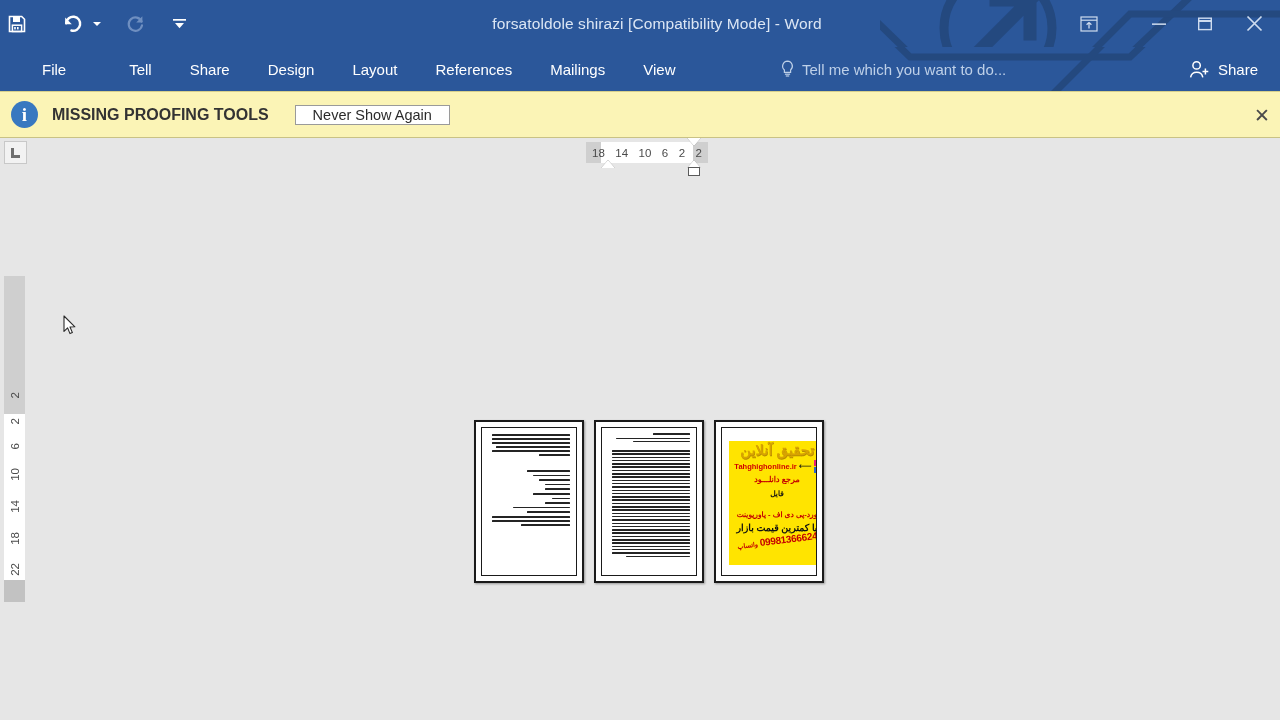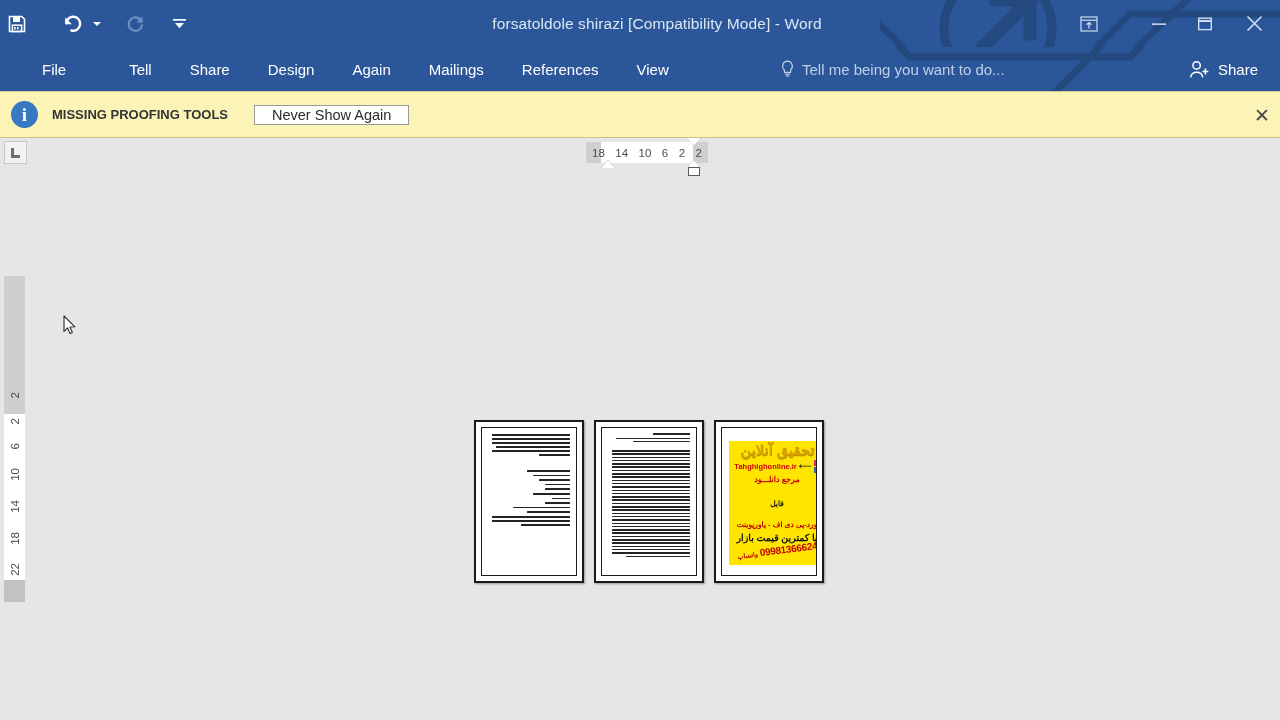--- a/index.html
+++ b/index.html
@@ -94,21 +94,21 @@
     border-bottom: 1px solid #c9c285;
     display: flex; align-items: center;
   }
   .msg-info {
     width: 27px; height: 27px; border-radius: 50%;
     background: #3878c0; margin-left: 11px; flex: 0 0 auto;
     display: flex; align-items: center; justify-content: center;
     color: #ffffff; font-size: 19px; font-weight: bold;
     font-family: "Liberation Serif", serif;
   }
-  .msg-strong { margin-left: 14px; font-size: 13px; font-weight: bold; color: #333333; }
+  .msg-strong { margin-left: 14px; font-size: 16px; font-weight: bold; color: #333333; }
   .msg-text { margin-left: 11px; font-size: 14.5px; color: #3d3d3d; }
   .msg-btn {
     margin-left: 26px;
     height: 20px; padding: 0 17px;
     background: #ffffff; border: 1px solid #9a9a9a;
     font-size: 14.5px; color: #2b2b2b;
     font-family: "Liberation Sans", sans-serif;
     display: flex; align-items: center;
   }
   .msg-close {
@@ -273,21 +273,21 @@
   .ad-arrow { color: #111; font-size: 9px; line-height: 1; }
   .ad-icons { display: flex; flex-direction: column; gap: 1px; }
   .ad-ic { width: 6px; height: 6px; }
   .ad-ic.a { background: #e8207a; } .ad-ic.b { background: #2f66c8; }
   .ad-l1 {
     font-size: 8px; color: #c40000; font-weight: bold;
     direction: rtl; margin-top: 2px; white-space: nowrap;
   }
   .ad-l2 {
     font-size: 7.5px; color: #111; font-weight: bold;
-    direction: rtl; margin-top: 15px; white-space: nowrap;
+    direction: rtl; margin-top: 5px; white-space: nowrap;
   }
   .ad-l3 {
     font-size: 7.5px; color: #c40000; font-weight: bold;
     direction: rtl; margin-top: 12px; white-space: nowrap;
   }
   .ad-l4 {
     font-size: 9.5px; color: #111; font-weight: bold;
     direction: rtl; margin-top: 3px; white-space: nowrap;
   }
   .ad-phone-row {
@@ -400,42 +400,42 @@
       <div class="tab reg" style="margin-left:24px;">
         <span>Tell</span>
       </div>
       <div class="tab reg">
         <span>Share</span>
       </div>
       <div class="tab reg">
         <span>Design</span>
       </div>
       <div class="tab reg">
-        <span>Again</span>
+        <span>Layout</span>
+      </div>
+      <div class="tab reg">
+        <span>References</span>
       </div>
       <div class="tab reg">
         <span>Mailings</span>
-      </div>
-      <div class="tab reg">
-        <span>References</span>
       </div>
       <div class="tab reg">
         <span>View</span>
       </div>
     </div>
 
     <div class="tellme">
       <span class="bulb">
         <svg width="15" height="18" viewBox="0 0 15 18">
           <path d="M7.5 1.2 A5 5 0 0 1 10.6 10 L10.6 12.4 L4.4 12.4 L4.4 10 A5 5 0 0 1 7.5 1.2 Z" fill="none" stroke="#bed0e8" stroke-width="1.2"></path>
           <line x1="4.9" y1="14.2" x2="10.1" y2="14.2" stroke="#bed0e8" stroke-width="1.2"></line>
           <line x1="5.8" y1="16" x2="9.2" y2="16" stroke="#bed0e8" stroke-width="1.2"></line>
         </svg>
       </span>
-      <span>Tell me being you want to do...</span>
+      <span>Tell me which you want to do...</span>
     </div>
 
     <div class="share">
       <svg width="21" height="19" viewBox="0 0 21 19">
         <circle cx="7.6" cy="5.4" r="3.7" fill="none" stroke="#ffffff" stroke-width="1.5"></circle>
         <path d="M1.6 17.4 A6.2 6.2 0 0 1 13.8 17.4" fill="none" stroke="#ffffff" stroke-width="1.5"></path>
         <path d="M16.4 8.6 L16.4 14.4 M13.5 11.5 L19.3 11.5" stroke="#ffffff" stroke-width="1.5"></path>
       </svg>
       <span>Share</span>
     </div>

